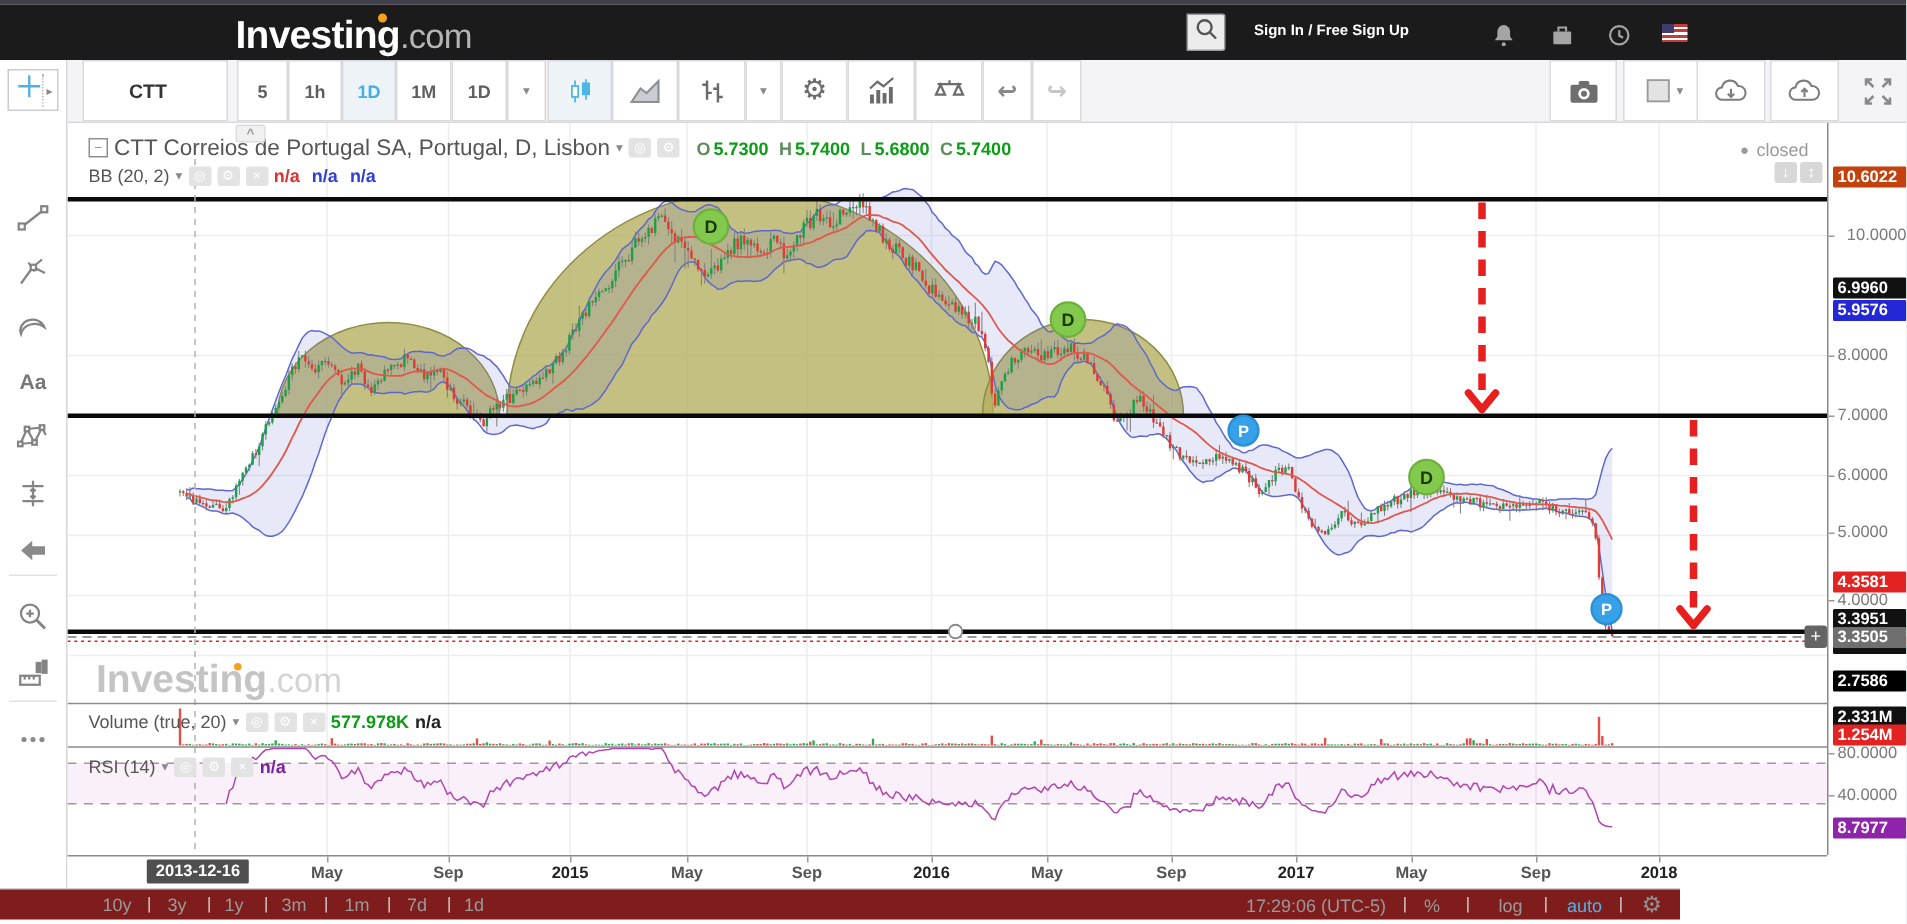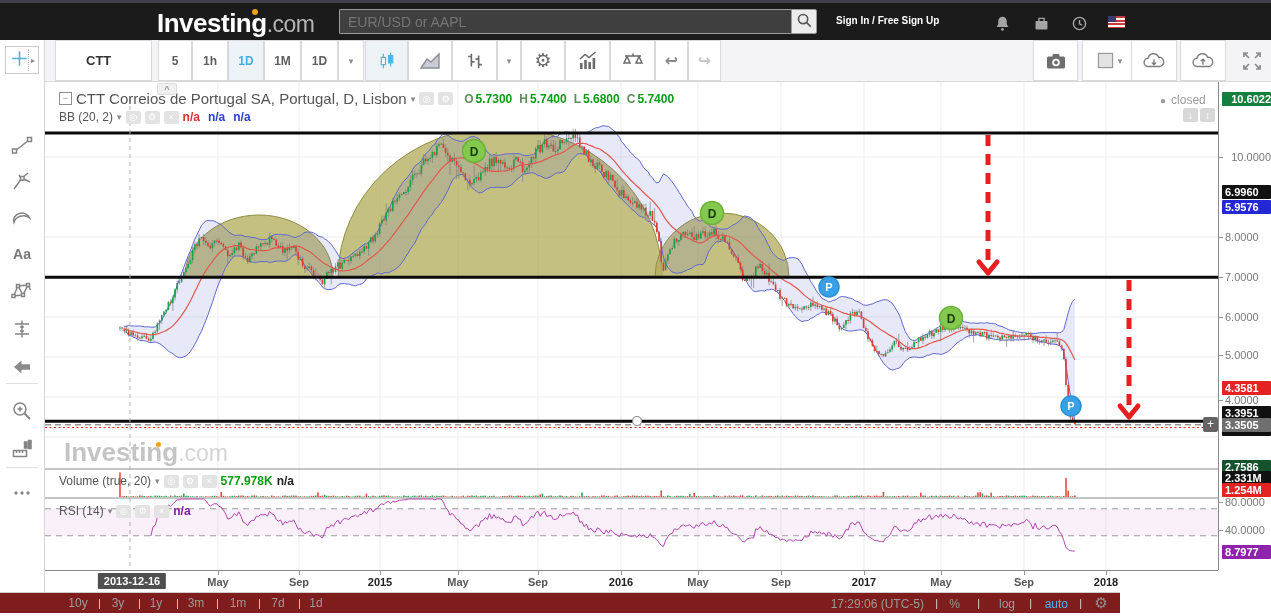--- a/index.html
+++ b/index.html
@@ -84,21 +84,20 @@
 </style>
 </head>
 <body>
 
 <div id="stage">
 
   <div id="topstrip" class="abs"></div>
   <div id="topbar" class="abs">
     <div id="logo" class="abs"><span>Investing</span><span class="suffix">.com</span></div>
     <div id="logo-dot" class="abs"></div>
-    <input id="searchbox" class="abs" placeholder="EUR/USD or AAPL" style="">
     <div id="searchbtn" class="abs">
         <span><svg width="16" height="16" viewBox="0 0 18 18" fill="none" stroke="#555" stroke-width="1.8">
             <circle cx="8" cy="8" r="5.2"></circle>
             <line x1="12" y1="12" x2="16.5" y2="16.5"></line>
           </svg></span>
       </div>
     <div id="signin" class="abs">Sign In / Free Sign Up</div>
     <div class="topicon abs" style="left:992px">
         <svg width="17" height="17" viewBox="0 0 20 20" fill="#a5a5a5">
           <path d="M10,2a5,5 0 0 1 5,5v4l2,3H3l2-3V7a5,5 0 0 1 5-5z"></path>
@@ -838,41 +837,41 @@
   <div class="abs hdr-row" id="rsi-row" style="left:59px;top:504px">
     <span>RSI (14)</span>
     <span class="caret">▾</span>
     <span class="mini-btn">◎</span>
     <span class="mini-btn">⚙</span>
     <span class="mini-btn">×</span>
     <span id="rsi-na" style="font-weight: bold; color: rgb(123, 31, 162);">n/a</span>
   </div>
 
   <div id="paxis" class="abs">
-      <div class="axlabel boxed" style="top: 10px; background: #15803d; z-index: 2; text-align: right;">10.6022</div>
+      <div class="axlabel boxed" style="top: 29px; background: #c2410c; z-index: 2;">10.6022</div>
       <div class="axtick" style="top: 75px;"></div>
       <div class="axlabel" style="top: 68px; text-align: right;">10.0000</div>
       <div class="axlabel boxed" style="top: 103px; background: rgb(17, 17, 17); z-index: 2;">6.9960</div>
       <div class="axlabel boxed" style="top: 118px; background: rgb(35, 39, 214); z-index: 2;">5.9576</div>
       <div class="axtick" style="top: 155px;"></div>
       <div class="axlabel" style="top: 148px;">8.0000</div>
       <div class="axtick" style="top: 195px;"></div>
       <div class="axlabel" style="top: 188px;">7.0000</div>
       <div class="axtick" style="top: 235px;"></div>
       <div class="axlabel" style="top: 228px;">6.0000</div>
       <div class="axtick" style="top: 273px;"></div>
       <div class="axlabel" style="top: 266px;">5.0000</div>
       <div class="axlabel boxed" style="top: 299px; background: rgb(227, 34, 34); z-index: 2;">4.3581</div>
       <div class="axtick" style="top: 318px;"></div>
       <div class="axlabel" style="top: 311px;">4.0000</div>
       <div class="axlabel boxed" style="top: 324px; background: rgb(17, 17, 17); z-index: 2;">3.3951</div>
       <div class="axlabel boxed" style="top: 342px; background: rgb(227, 34, 34); height: 6px; z-index: 1;"></div>
       <div class="axlabel boxed" style="top: 348px; background: rgb(17, 17, 17); height: 6px; z-index: 1;"></div>
       <div class="axlabel boxed" style="top: 336px; background: rgb(111, 111, 111); z-index: 3;">3.3505</div>
-      <div class="axlabel boxed" style="top: 378px; background: #14532d; z-index: 2;">2.7586</div>
+      <div class="axlabel boxed" style="top: 365px; background: #000000; z-index: 2;">2.7586</div>
       <div class="axlabel boxed" style="top: 389px; background: rgb(17, 17, 17); z-index: 2;">2.331M</div>
       <div class="axlabel boxed" style="top: 401px; background: rgb(227, 34, 34); z-index: 2;">1.254M</div>
       <div class="axtick" style="top: 420px;"></div>
       <div class="axlabel" style="top: 413px;">80.0000</div>
       <div class="axtick" style="top: 448px;"></div>
       <div class="axlabel" style="top: 441px;">40.0000</div>
       <div class="axlabel boxed" style="top: 463px; background: rgb(142, 36, 170); z-index: 2;">8.7977</div>
       <div id="plusbtn" style="top: 335px;">+</div>
     </div>
 

